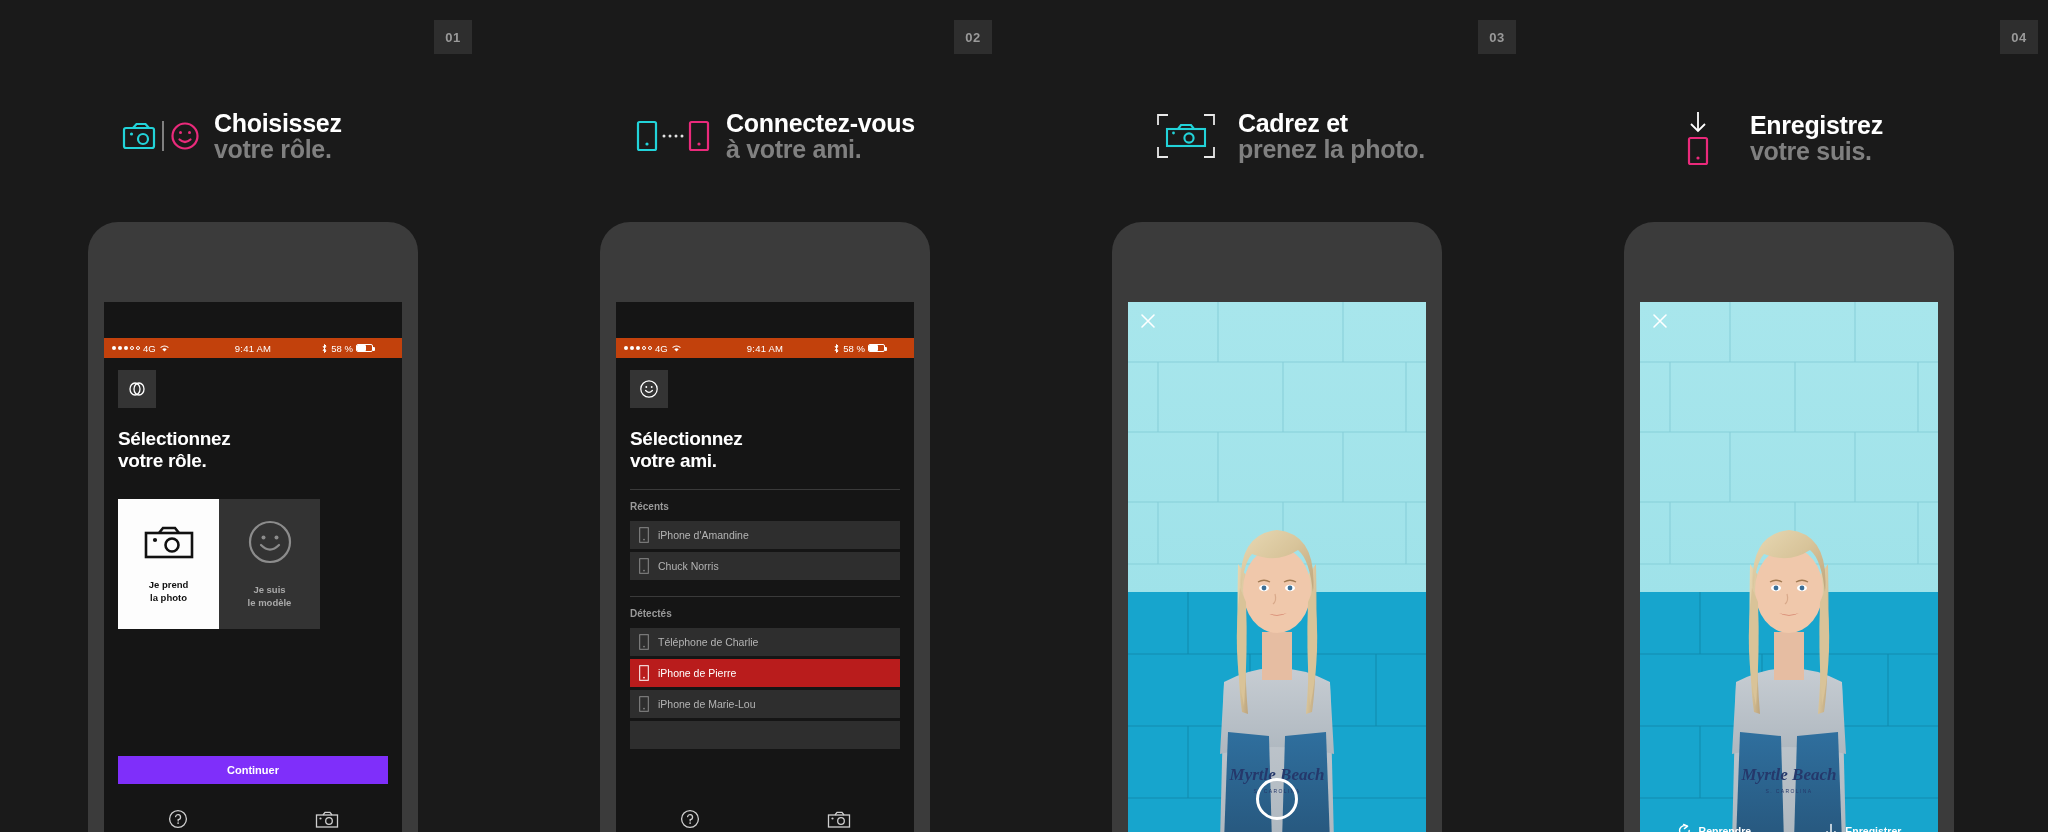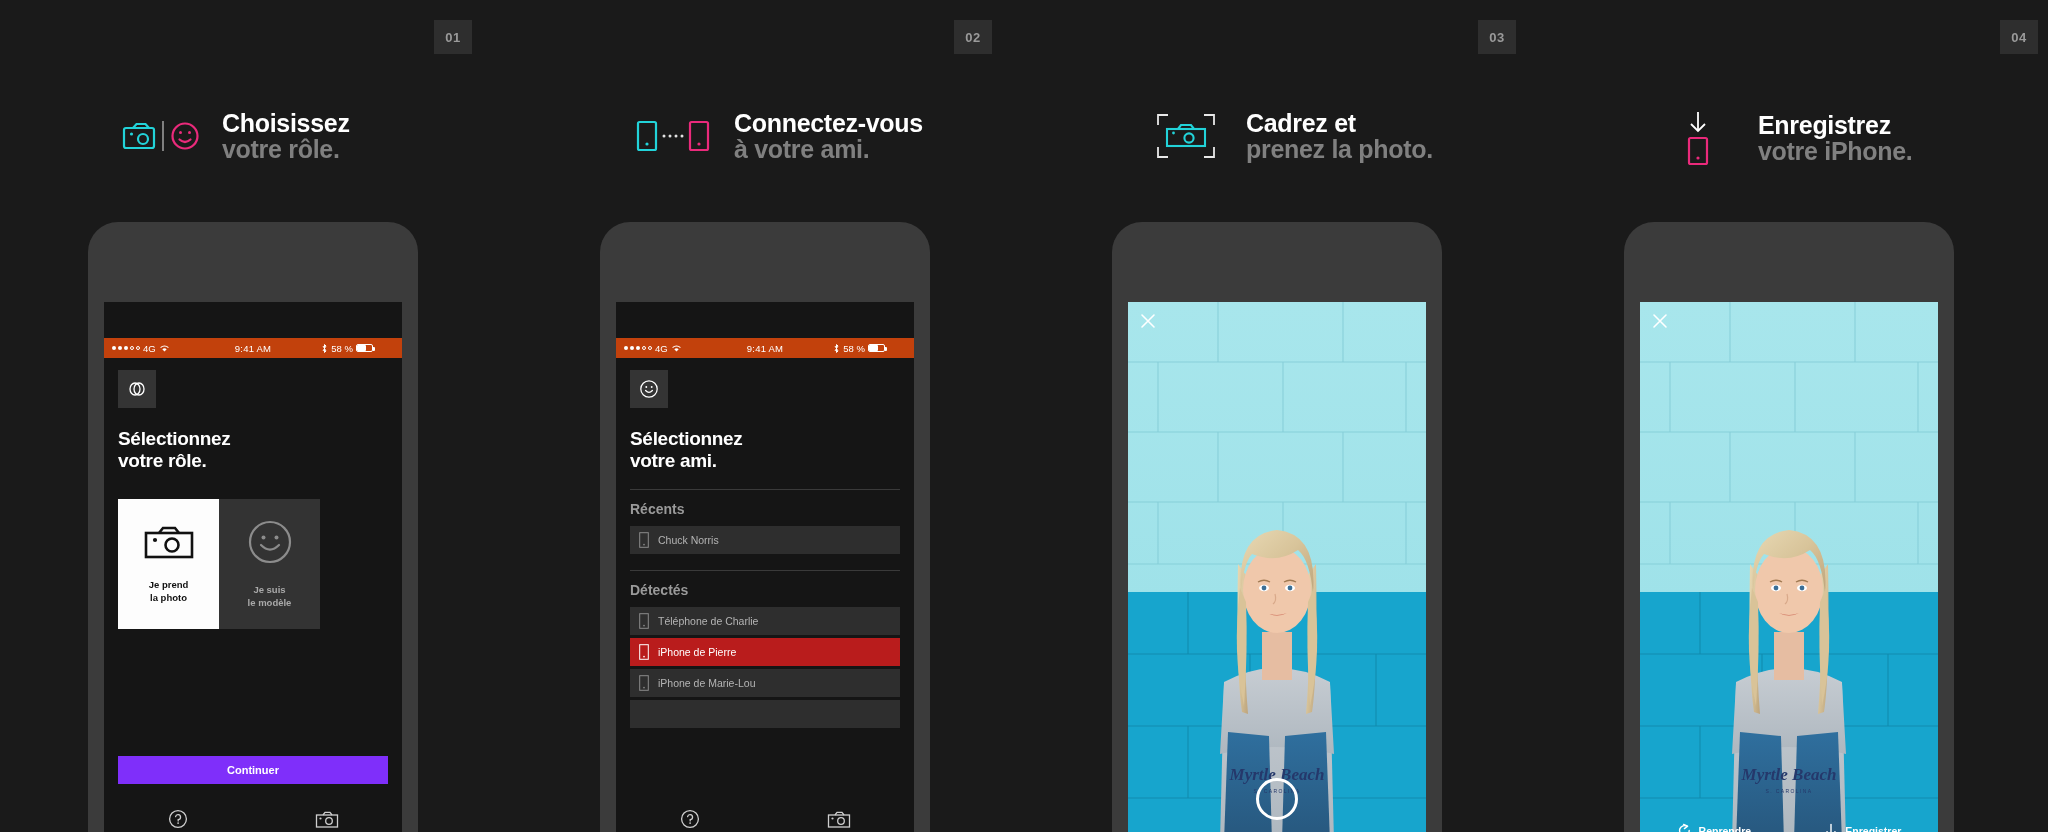--- a/index.html
+++ b/index.html
@@ -23,21 +23,21 @@
   }
 
   
   .col { position: absolute; top: 0; width: 512px; height: 832px; }
   .col1 { left: 0; }
   .col2 { left: 512px; }
   .col3 { left: 1024px; }
   .col4 { left: 1536px; }
 
   
-  .head { position: absolute; top: 110px; left: 120px; display: flex; align-items: center; gap: 18px; }
+  .head { position: absolute; top: 110px; left: 120px; display: flex; align-items: center; gap: 10px; }
   .head-icon { width: 84px; display: flex; align-items: center; justify-content: center; }
   .head-text { line-height: 1.05; }
   .head-title { font-size: 25px; font-weight: bold; color: #ffffff; letter-spacing: -0.3px; }
   .head-sub { font-size: 25px; font-weight: bold; color: #808080; letter-spacing: -0.3px; }
 
   
   .phone {
     position: absolute; top: 222px; left: 88px;
     width: 330px; height: 620px;
     background: #3b3b3b;
@@ -92,21 +92,21 @@
     border: none; cursor: pointer;
   }
   .tabbar {
     position: absolute; bottom: 0; left: 0; width: 100%; height: 46px;
     display: flex; align-items: center; justify-content: space-around;
     background: #151515;
   }
 
   
   .divider { height: 1px; background: #3a3a3a; margin: 16px 0 0 0; }
-  .grouplabel { font-size: 14px; font-weight: bold; color: #9a9a9a; margin: 11px 0 9px 0; }
+  .grouplabel { font-size: 10px; font-weight: bold; color: #9a9a9a; margin: 11px 0 9px 0; }
   .lrow {
     height: 28px; display: flex; align-items: center; gap: 9px;
     background: #2e2e2e; margin-bottom: 3px; padding-left: 9px;
   }
   .lrow.sel { background: #b91c1c; }
   .lrow-name { font-size: 10.5px; color: #b4b4b4; }
   .lrow.sel .lrow-name { color: #fff; }
 
   
   .photo { position: absolute; inset: 0; }
@@ -321,20 +321,29 @@
             </svg>
           </div>
           <div class="apptitle">
             <div>Sélectionnez</div>
             <div>votre ami.</div>
           </div>
 
           <div class="divider"></div>
           <div class="grouplabel">Récents</div>
 
+          <div class="lrow">
+            <span>
+              <svg width="10" height="16" viewBox="0 0 10 16">
+                  <rect x="0.7" y="0.7" width="8.6" height="14.6" fill="none" stroke="#8a8a8a" stroke-width="1"></rect>
+                  <circle cx="5" cy="12.6" r="0.85" fill="#8a8a8a"></circle>
+                </svg>
+            </span>
+            <span class="lrow-name">iPhone d'Amandine</span>
+          </div>
           <div class="lrow">
             <span>
               <svg width="10" height="16" viewBox="0 0 10 16">
                   <rect x="0.7" y="0.7" width="8.6" height="14.6" fill="none" stroke="#8a8a8a" stroke-width="1"></rect>
                   <circle cx="5" cy="12.6" r="0.85" fill="#8a8a8a"></circle>
                 </svg>
             </span>
             <span class="lrow-name">Chuck Norris</span>
           </div>
 
@@ -510,21 +519,21 @@
       <div class="head-icon">
         <svg width="44" height="56" viewBox="0 0 44 56">
           <line x1="22" y1="2" x2="22" y2="20" stroke="#fff" stroke-width="1.8"></line>
           <path d="M15 14 L22 21 L29 14" fill="none" stroke="#fff" stroke-width="1.8"></path>
           <rect x="13" y="28" width="18" height="26" rx="1.5" fill="none" stroke="#ea2a7b" stroke-width="2.2"></rect>
           <circle cx="22" cy="48" r="1.6" fill="#ea2a7b"></circle>
         </svg>
       </div>
       <div class="head-text">
         <div class="head-title">Enregistrez</div>
-        <div class="head-sub">votre iPhone.</div>
+        <div class="head-sub">votre suis.</div>
       </div>
     </div>
 
     <div class="phone">
       <div class="screen screen-photo">
         <div class="photo">
           <svg width="298" height="540" viewBox="0 0 298 540" preserveAspectRatio="xMidYMid slice">
             <defs>
               <linearGradient id="wallB" x1="0" y1="0" x2="0" y2="1">
                 <stop offset="0%" stop-color="#a8e6ec"></stop>

